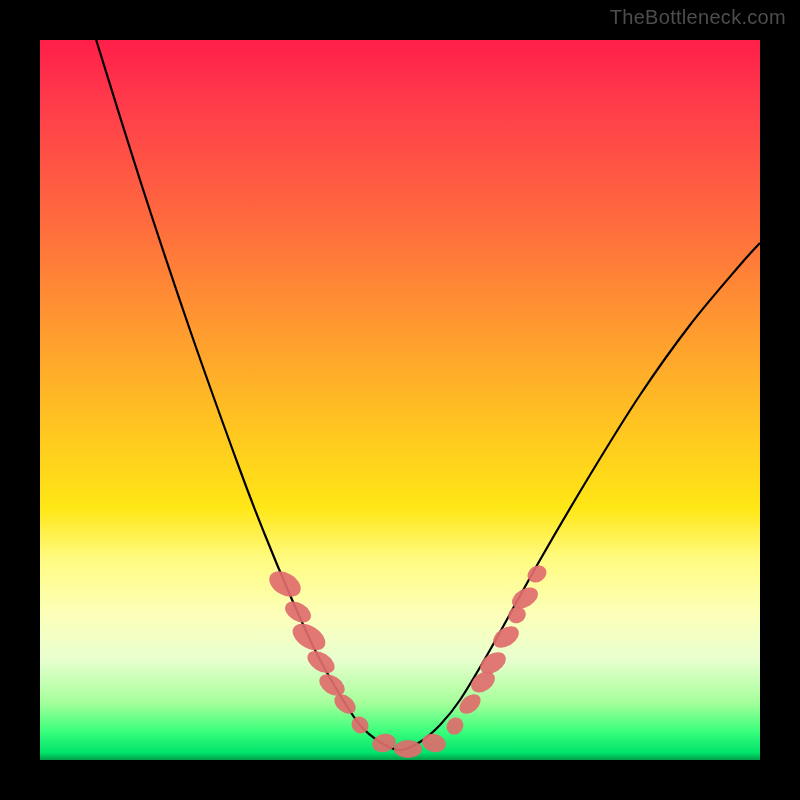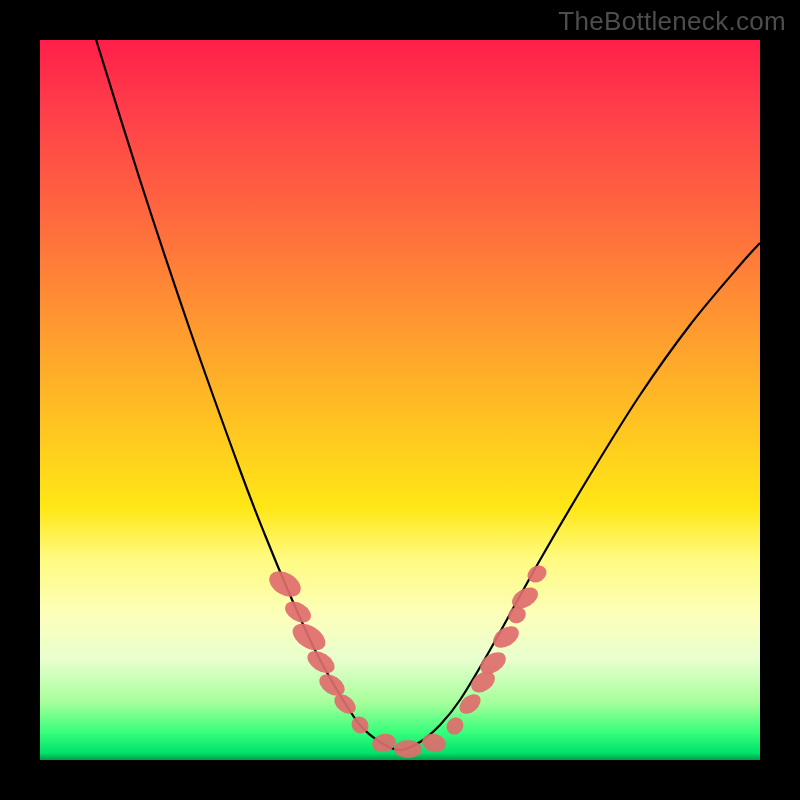--- a/index.html
+++ b/index.html
@@ -39,21 +39,21 @@
       #3bff7c 96%,
       #00e36b 99%,
       #009e47 100%
     );
   }
   .watermark {
     position: absolute;
     top: 6px;
     right: 14px;
     color: #4d4d4d;
-    font-size: 26px;
+    font-size: 20px;
     font-weight: 500;
     letter-spacing: 0.3px;
     user-select: none;
   }
   svg.curve {
     position: absolute;
     left: 0;
     top: 0;
     width: 720px;
     height: 720px;

